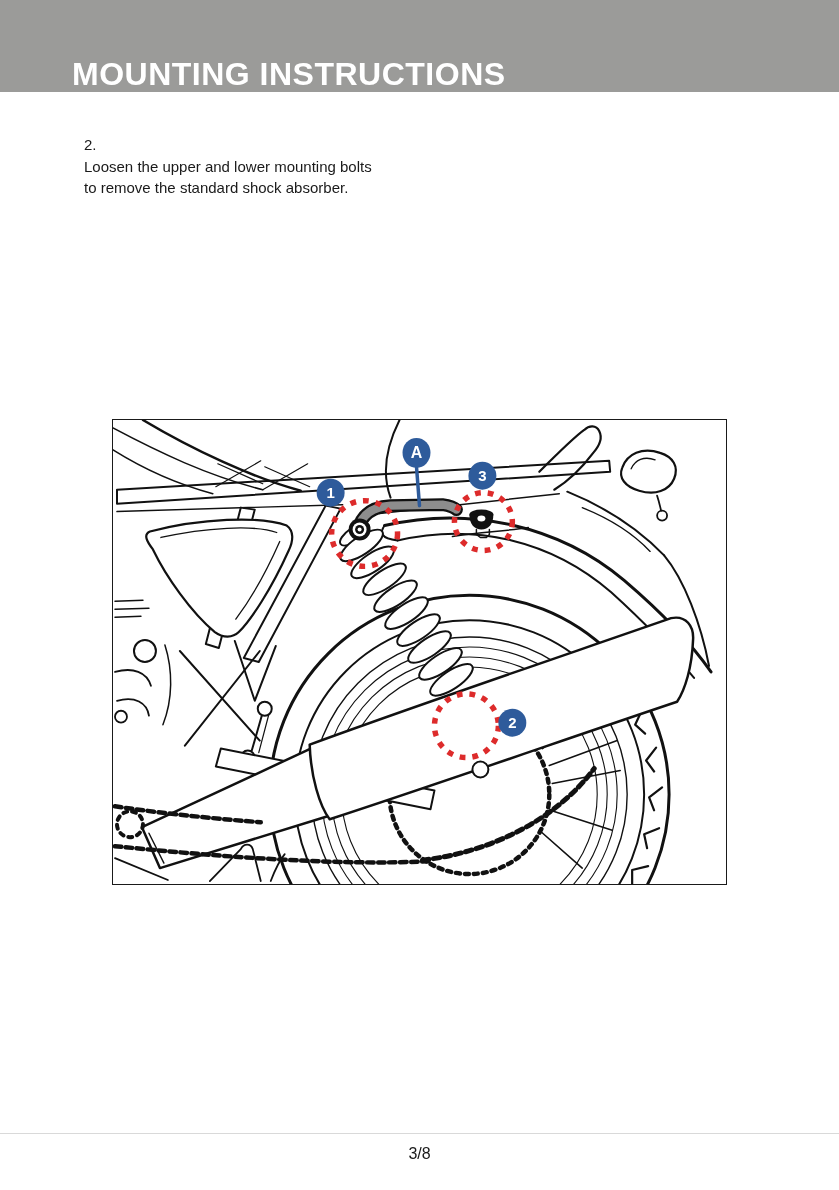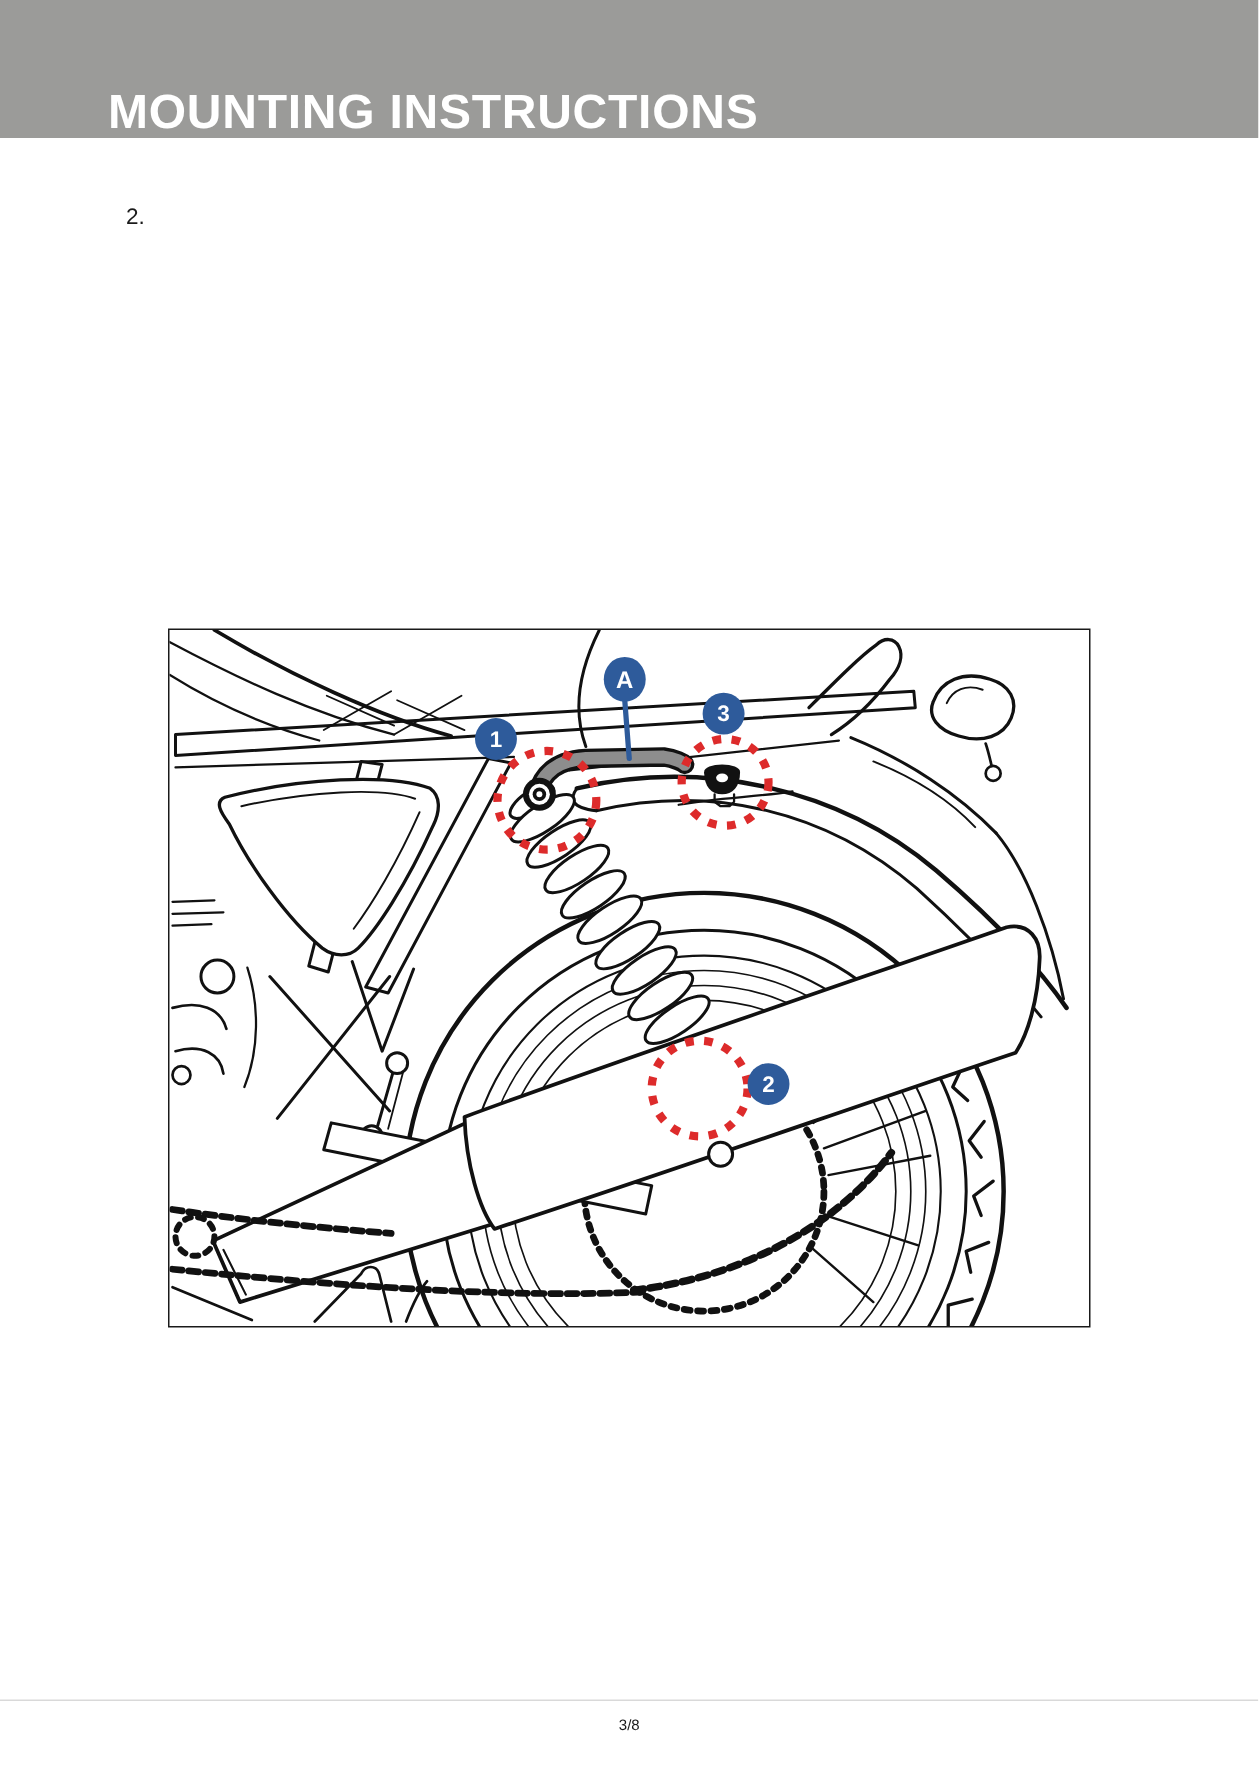--- a/index.html
+++ b/index.html
@@ -10,33 +10,35 @@
         font-weight:bold;color:#ffffff;letter-spacing:.5px;white-space:nowrap;}
   .para{position:absolute;left:84px;font-size:15px;line-height:21.5px;}
   .t-line{white-space:pre;min-height:21.5px;}
   .cmark{display:inline-flex;align-items:center;justify-content:center;
         width:17px;height:17px;border:1.2px solid #1a1a1a;border-radius:50%;
         font-size:12.5px;line-height:1;vertical-align:-3.5px;margin:0 2px 0 0;}
   .figure-frame{position:absolute;left:112px;top:419px;width:615px;height:466px;
         border:1.6px solid #1a1a1a;box-sizing:border-box;background:#fff;}
   .figure-frame svg{display:block;width:100%;height:100%;}
   .footer-divider{position:absolute;left:0;top:1133px;width:839px;border-top:1.5px solid #d9d9d9;}
-  .page-number{position:absolute;left:0;top:1145px;width:839px;text-align:center;font-size:10px;}
+  .page-number{position:absolute;left:0;top:1145px;width:839px;text-align:center;font-size:16px;}
 </style>
 </head>
 <body>
 
 <div class="page">
 
   <div class="header-band">
     <h1 class="page-title">MOUNTING INSTRUCTIONS</h1>
   </div>
 
   <div class="para" style="top:134px;">
       <div class="t-line">2.</div>
+      <div class="t-line">Loosen the upper and lower mounting bolts</div>
+      <div class="t-line">to remove the standard shock absorber.</div>
     </div>
 
   <div class="para" style="top:241px;">
     </div>
 
   <div class="figure-frame">
     <svg viewBox="0 0 614 466" preserveAspectRatio="none" fill="none" stroke="#111" stroke-linecap="round" stroke-linejoin="round">
 
       <g>
         <circle cx="357" cy="376" r="200" stroke-width="3"></circle>

